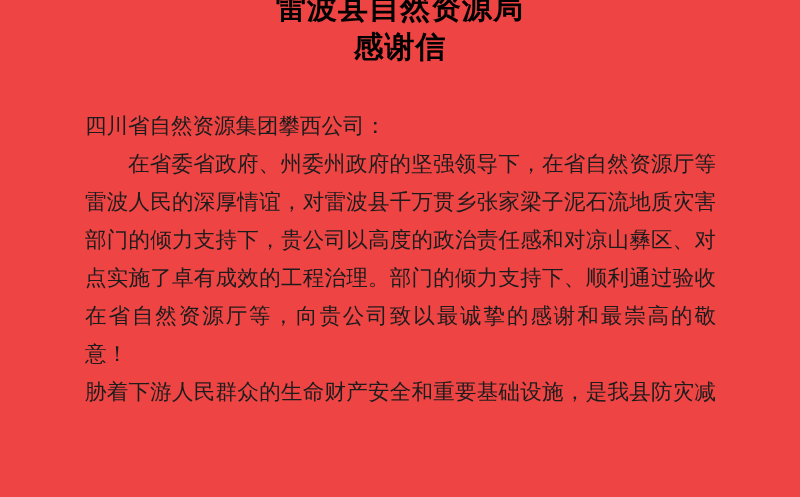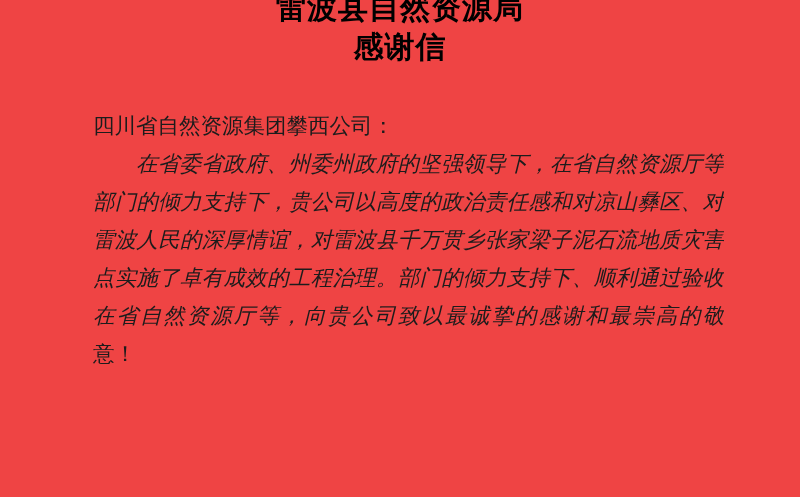--- a/index.html
+++ b/index.html
@@ -24,34 +24,33 @@
     text-align: center;
     font-weight: bold;
     font-size: 30px;
     line-height: 39px;
     color: #000000;
     letter-spacing: 1px;
   }
   .body-block {
     position: absolute;
     top: 107px;
-    left: 93px;
+    left: 85px;
     width: 631px;
     font-size: 21.5px;
     line-height: 38px;
     color: #1c1c1c;
   }
   .line {
     height: 38px;
     overflow: hidden;
   }
   .fill {
     text-align: justify;
     text-align-last: justify;
-    font-style: italic;
   }
   .left {
     text-align: left;
     text-align-last: left;
   }
   .indent {
     text-indent: 43px;
   }
 </style>
 </head>
@@ -61,21 +60,22 @@
 
   <div class="title-block">
     <div class="title-line">雷波县自然资源局</div>
     <div class="title-line">感谢信</div>
   </div>
 
   <div class="body-block">
     <div class="line left">四川省自然资源集团攀西公司：</div>
 
     <div class="line fill indent">在省委省政府、州委州政府的坚强领导下，在省自然资源厅等</div>
+    <div class="line fill">雷波人民的深厚情谊，对雷波县千万贯乡张家梁子泥石流地质灾害</div>
     <div class="line fill">部门的倾力支持下，贵公司以高度的政治责任感和对凉山彝区、对</div>
-    <div class="line fill">雷波人民的深厚情谊，对雷波县千万贯乡张家梁子泥石流地质灾害</div>
     <div class="line fill">点实施了卓有成效的工程治理。部门的倾力支持下、顺利通过验收</div>
     <div class="line fill">在省自然资源厅等，向贵公司致以最诚挚的感谢和最崇高的敬</div>
     <div class="line left">意！</div>
 
+    <div class="line fill">胁着下游人民群众的生命财产安全和重要基础设施，是我县防灾减</div>
   </div>
 
 </div>
 
 </body></html>

